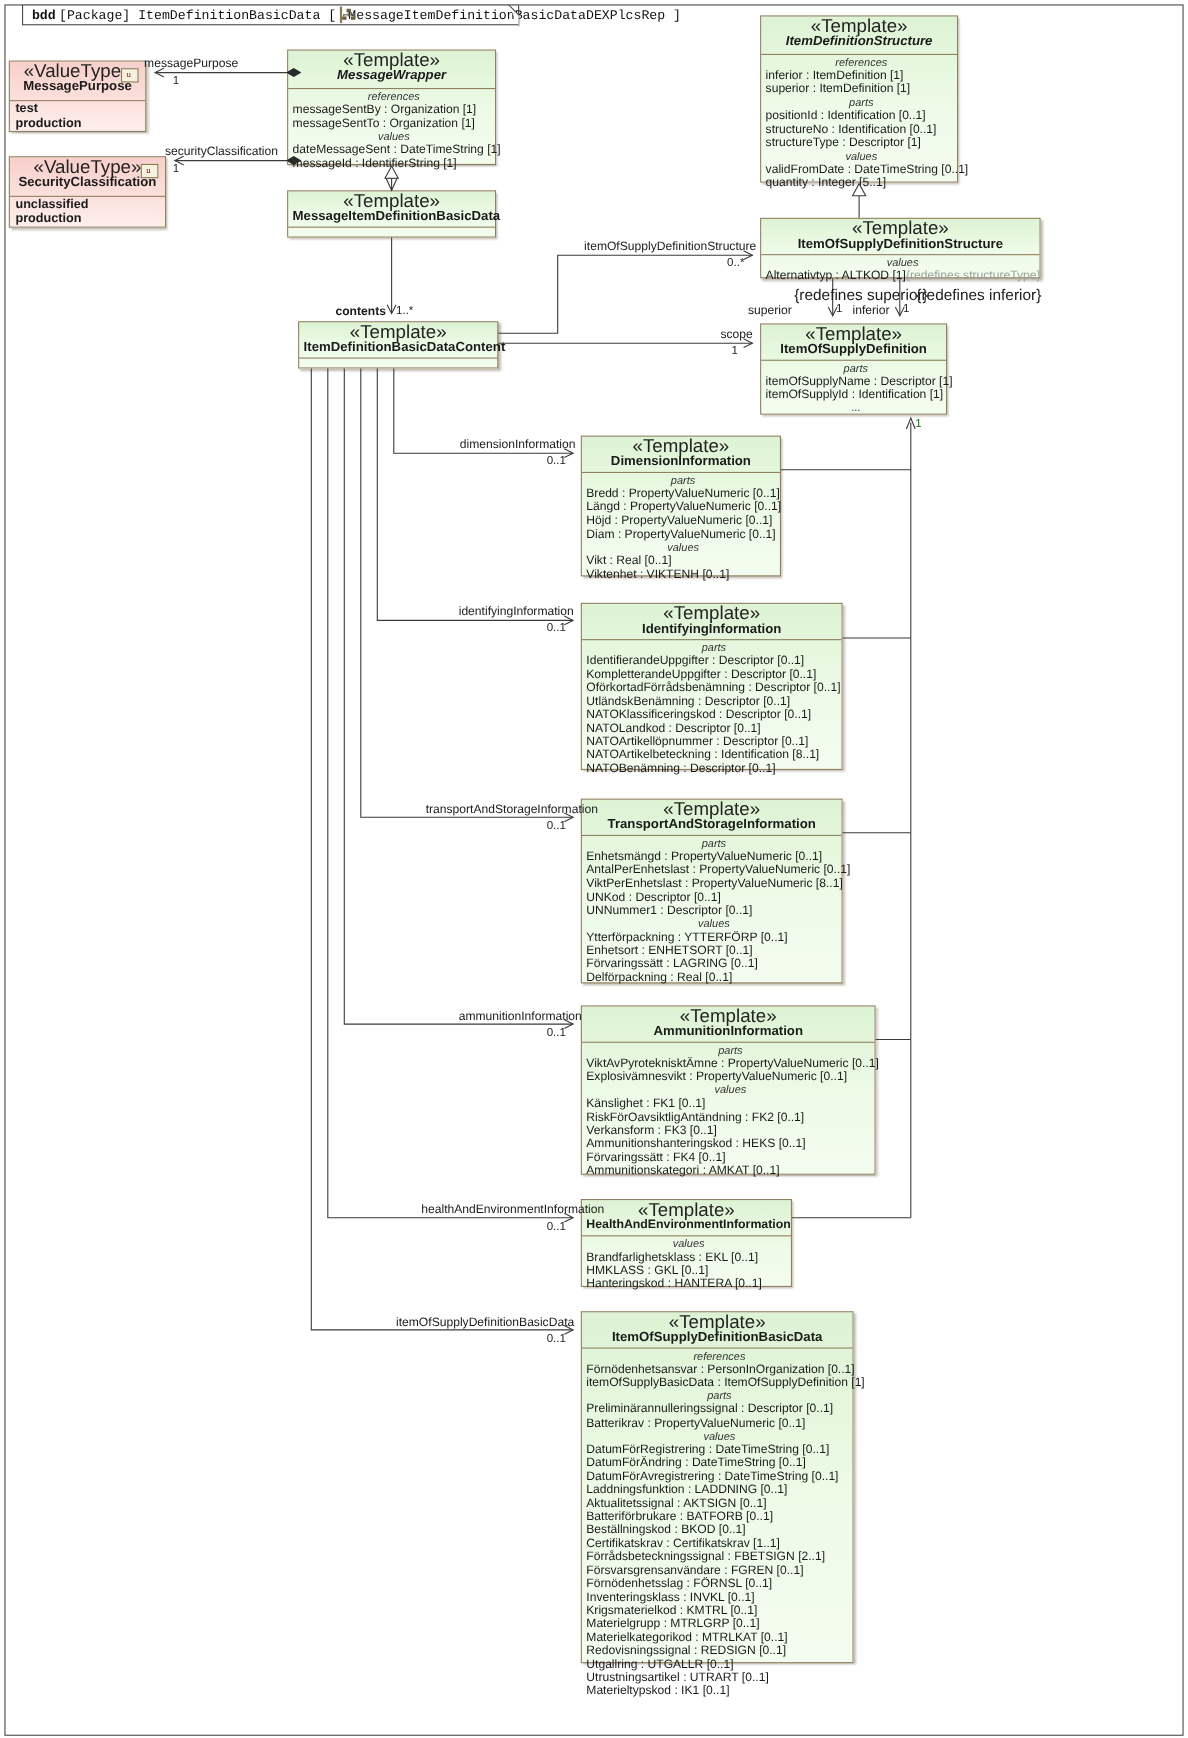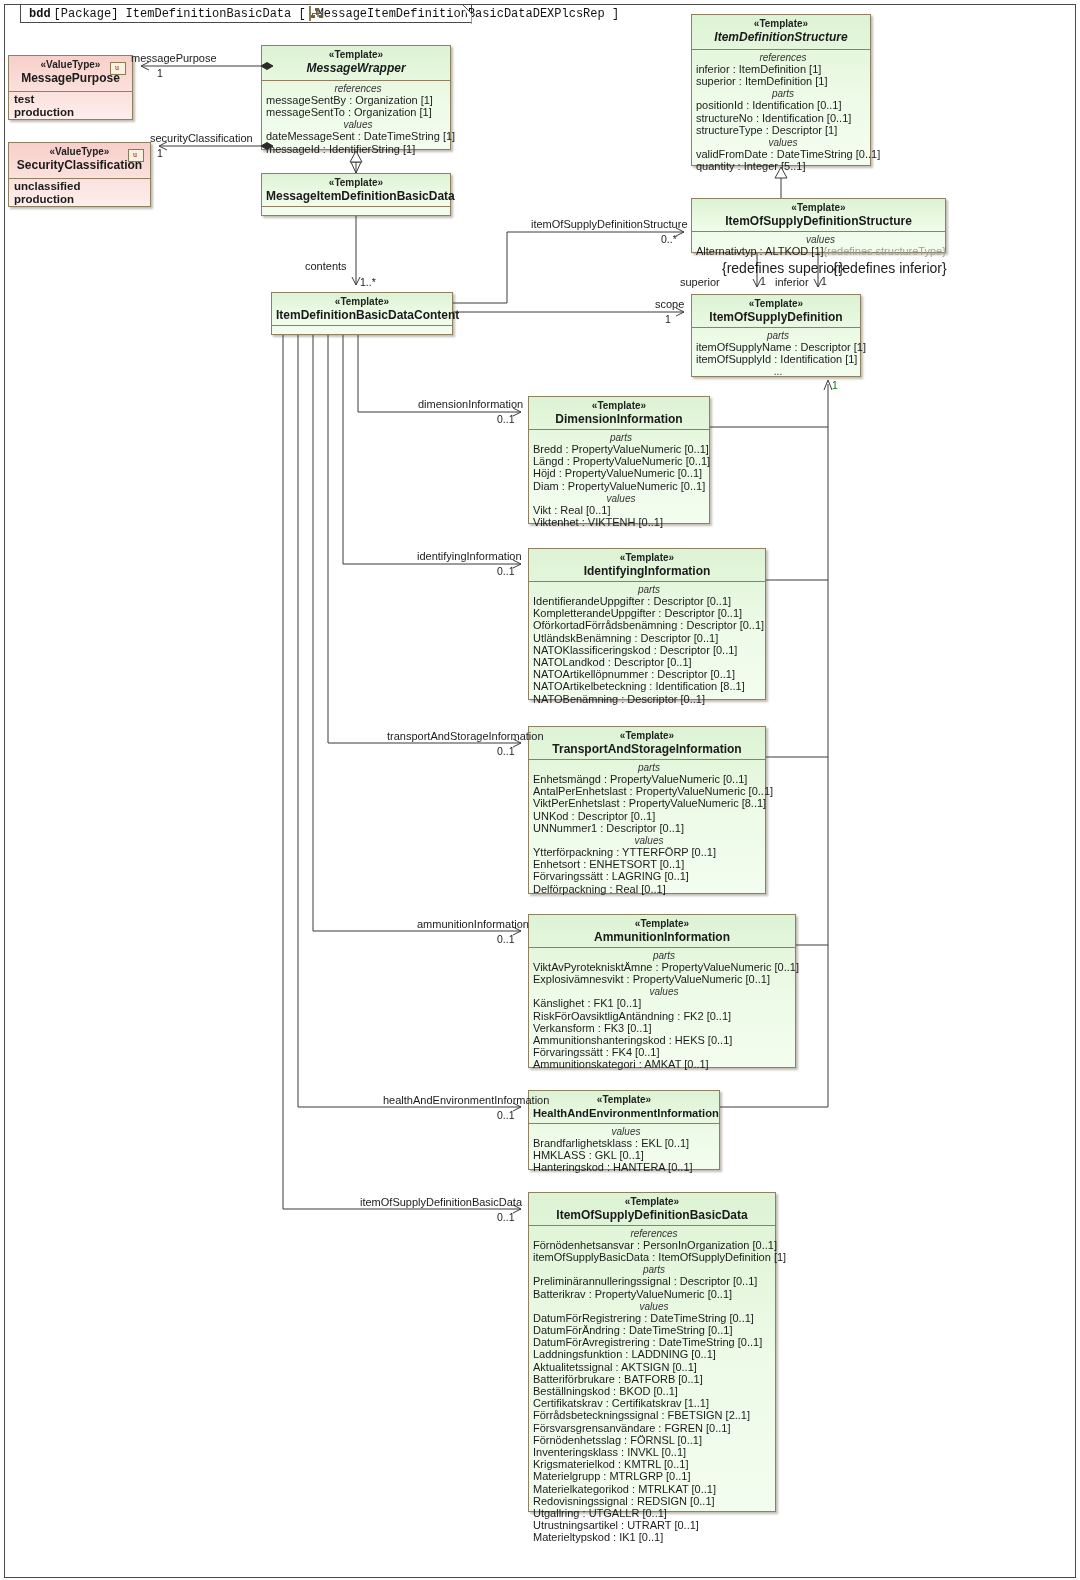--- a/index.html
+++ b/index.html
@@ -26,21 +26,21 @@
   .mi-g{left:11px;top:6px;width:1px;height:2px;}
 
   
   .node{position:absolute;box-sizing:border-box;border:1px solid #8f8060;
     box-shadow:2px 2px 2px rgba(120,110,90,.45);}
   .node.green{background:linear-gradient(180deg,#ddf3d4 0%,#eefbe8 55%,#f3fdef 100%);}
   .node.pink{background:linear-gradient(180deg,#f8cfca 0%,#fbe0dc 55%,#fdeeec 100%);}
   .nhead{box-sizing:border-box;padding:3px 4px 4px;text-align:center;
     border-bottom:1px solid #8f8060;}
   .node .nhead:last-child{border-bottom:none;}
-  .stereo{font-size:10px;color:#222;line-height:12px;font-weight:bold;}
+  .stereo{font-size:17px;color:#222;line-height:12px;}
   .nname{font-size:12px;font-weight:bold;color:#1a1a1a;line-height:14px;}
   .nname.ital{font-style:italic;}
   .nbody{box-sizing:border-box;padding:1px 0 3px 4px;}
   .nbody .grp{font-size:10px;font-style:italic;color:#333;text-align:center;
     line-height:11px;margin-top:1px;}
   .nbody .feat{font-size:11px;color:#1b1b1b;line-height:12.2px;white-space:nowrap;}
   .nbody .feat .rd{color:#9aa39a;}
   .nbody .lit{font-size:11.5px;color:#1b1b1b;line-height:13px;padding-left:1px;font-weight:bold;}
   .nbody.empty{height:9px;}
   .vt-badge{position:absolute;width:14px;height:11px;border:1px solid #8a7a55;
@@ -391,21 +391,21 @@
       <path d="M824,390 L828,380 L832,390" fill="none" stroke="#3b3b3b" stroke-width="1"></path>
     </g>
   </svg>
 
   <div class="lbl" style="left:131px;top:52px;">messagePurpose</div>
   <div class="mult" style="left:157px;top:68px;">1</div>
 
   <div class="lbl" style="left:150px;top:132px;">securityClassification</div>
   <div class="mult" style="left:157px;top:148px;">1</div>
 
-  <div class="lbl" style="left:305px;top:260px;">contents</div>
+  <div class="lbl" style="left:305px;top:277px;font-weight:bold;">contents</div>
   <div class="mult" style="left:360px;top:277px;">1..*</div>
 
   <div class="lbl" style="left:531px;top:218px;">itemOfSupplyDefinitionStructure</div>
   <div class="mult" style="left:661px;top:234px;">0..*</div>
 
   <div class="lbl" style="left:655px;top:298px;">scope</div>
   <div class="mult" style="left:665px;top:314px;">1</div>
 
   <div class="cns" style="left:722px;top:263px;">{redefines superior}</div>
   <div class="cns" style="left:833px;top:263px;">{redefines inferior}</div>

